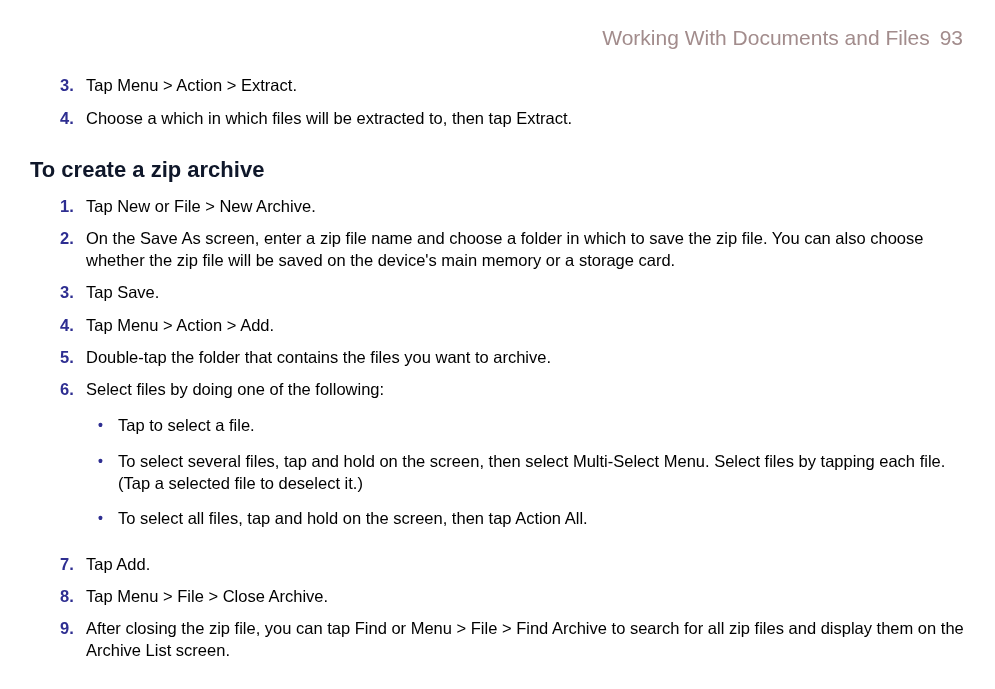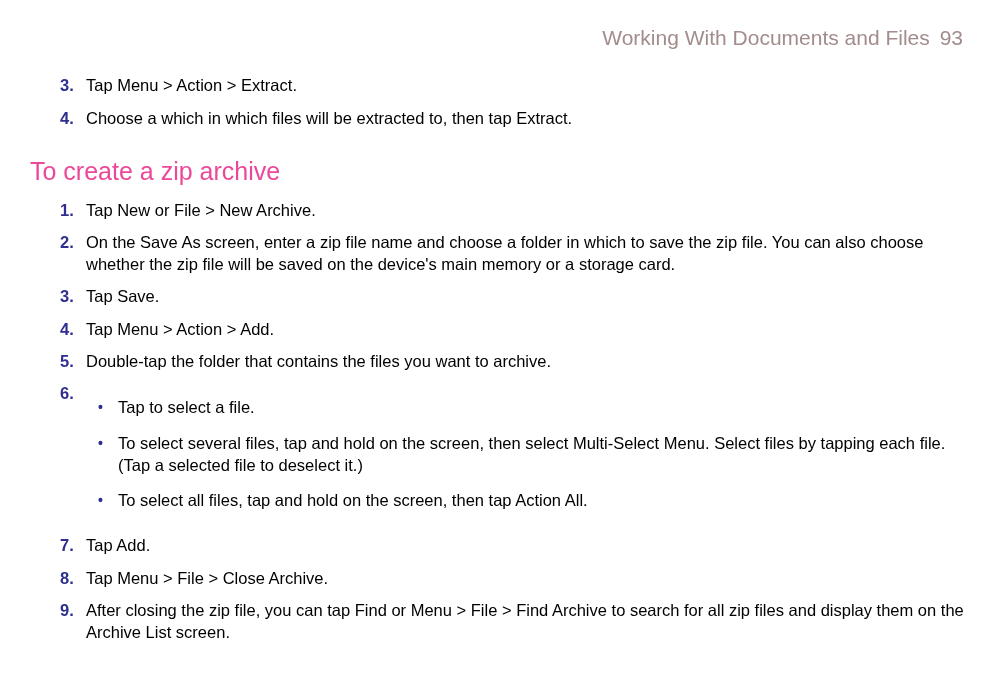--- a/index.html
+++ b/index.html
@@ -26,23 +26,23 @@
       padding-right: 2px;
     }
     .header .chapter-title {
       font-weight: 400;
     }
     .header .page-num {
       font-weight: 400;
       margin-left: 4px;
     }
     .section-heading {
-      color: #ec4899;
-      font-size: 25px;
-      font-weight: 400;
+      color: #0f172a;
+      font-size: 22px;
+      font-weight: 700;
       margin-top: 26px;
       margin-bottom: 10px;
     }
     .step-list {
       list-style: none;
       padding-left: 30px;
     }
     .step {
       display: flex;
       margin-bottom: 10px;
@@ -117,21 +117,21 @@
     <li class="step">
       <span class="step-num">4.</span>
       <div class="step-body"><span><span>Tap </span><span class="bold">Menu &gt; Action</span><span> &gt; </span><span class="bold">Add</span><span>.</span></span></div>
     </li>
     <li class="step">
       <span class="step-num">5.</span>
       <div class="step-body"><span><span>Double-tap the folder that contains the files you want to archive.</span></span></div>
     </li>
     <li class="step">
       <span class="step-num">6.</span>
-      <div class="step-body"><ul class="sub-list">
+      <div class="step-body"><span><span>Select files by doing one of the following:</span></span><ul class="sub-list">
           <li class="sub-item">
             <span class="bullet">•</span>
             <div class="sub-body"><span><span>Tap to select a file.</span></span></div>
           </li>
           <li class="sub-item">
             <span class="bullet">•</span>
             <div class="sub-body"><span><span>To select several files, tap and hold on the screen, then select </span><span class="bold">Multi-Select Menu</span><span>. Select files by tapping each file. (Tap a selected file to deselect it.)</span></span></div>
           </li>
           <li class="sub-item">
             <span class="bullet">•</span>

